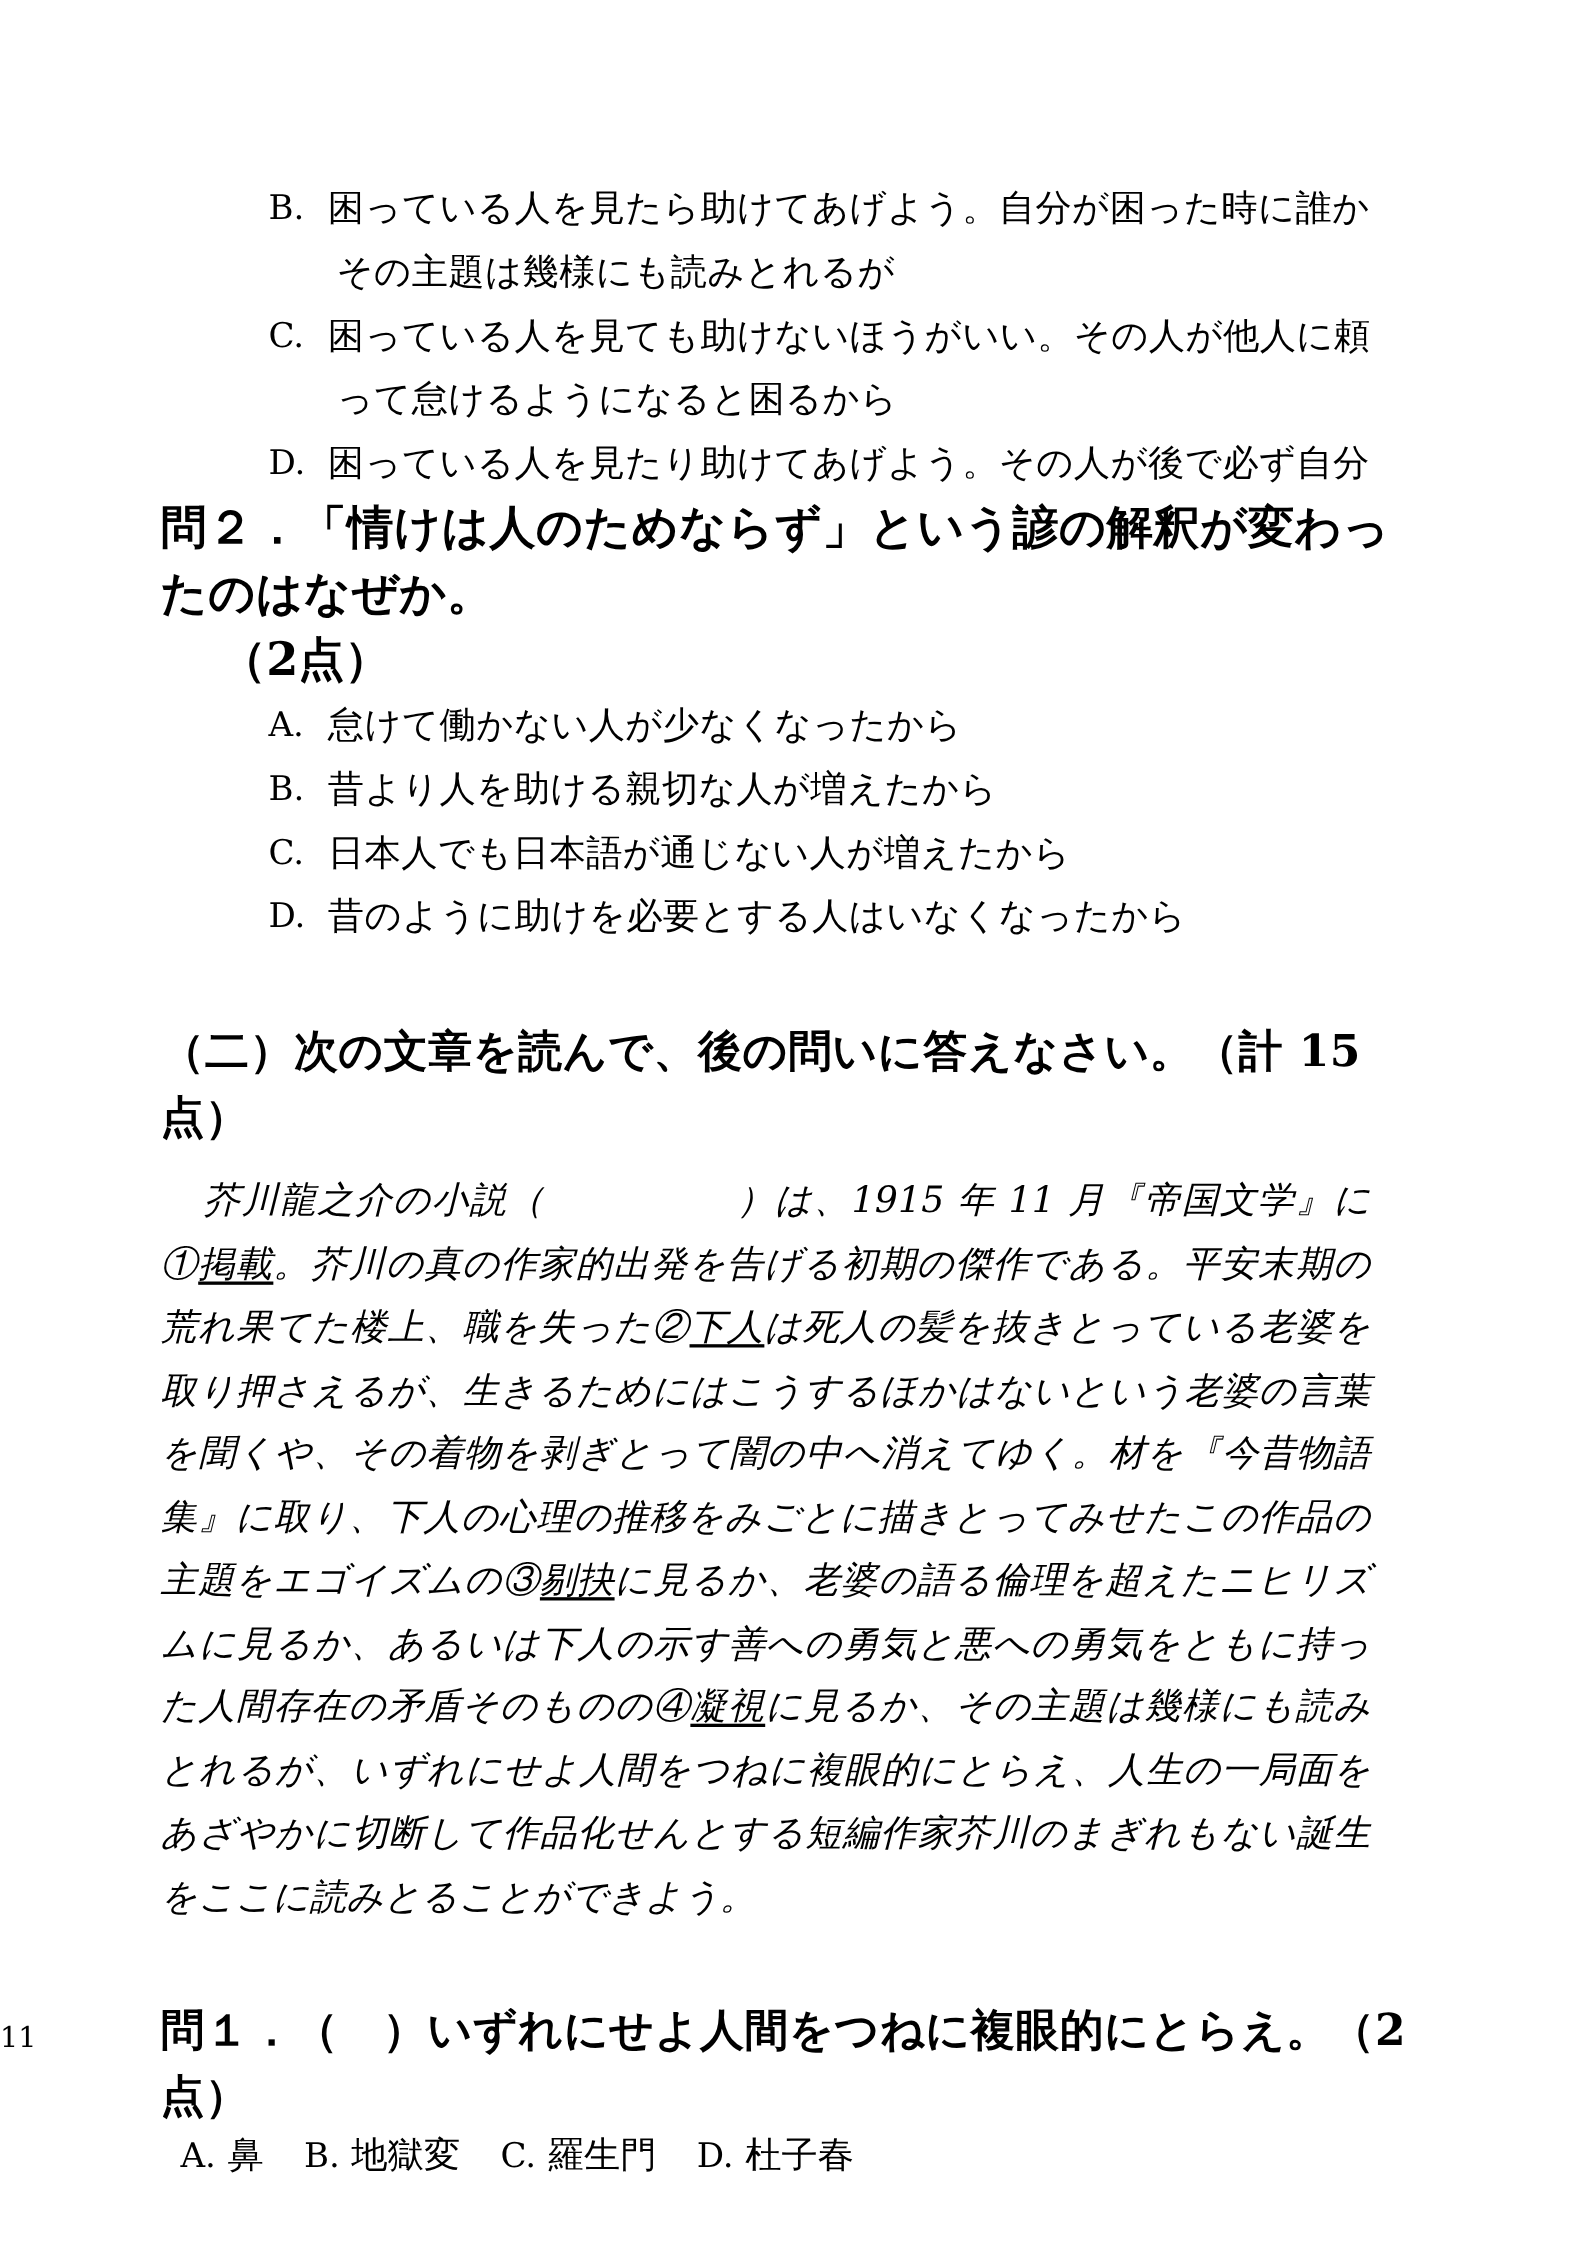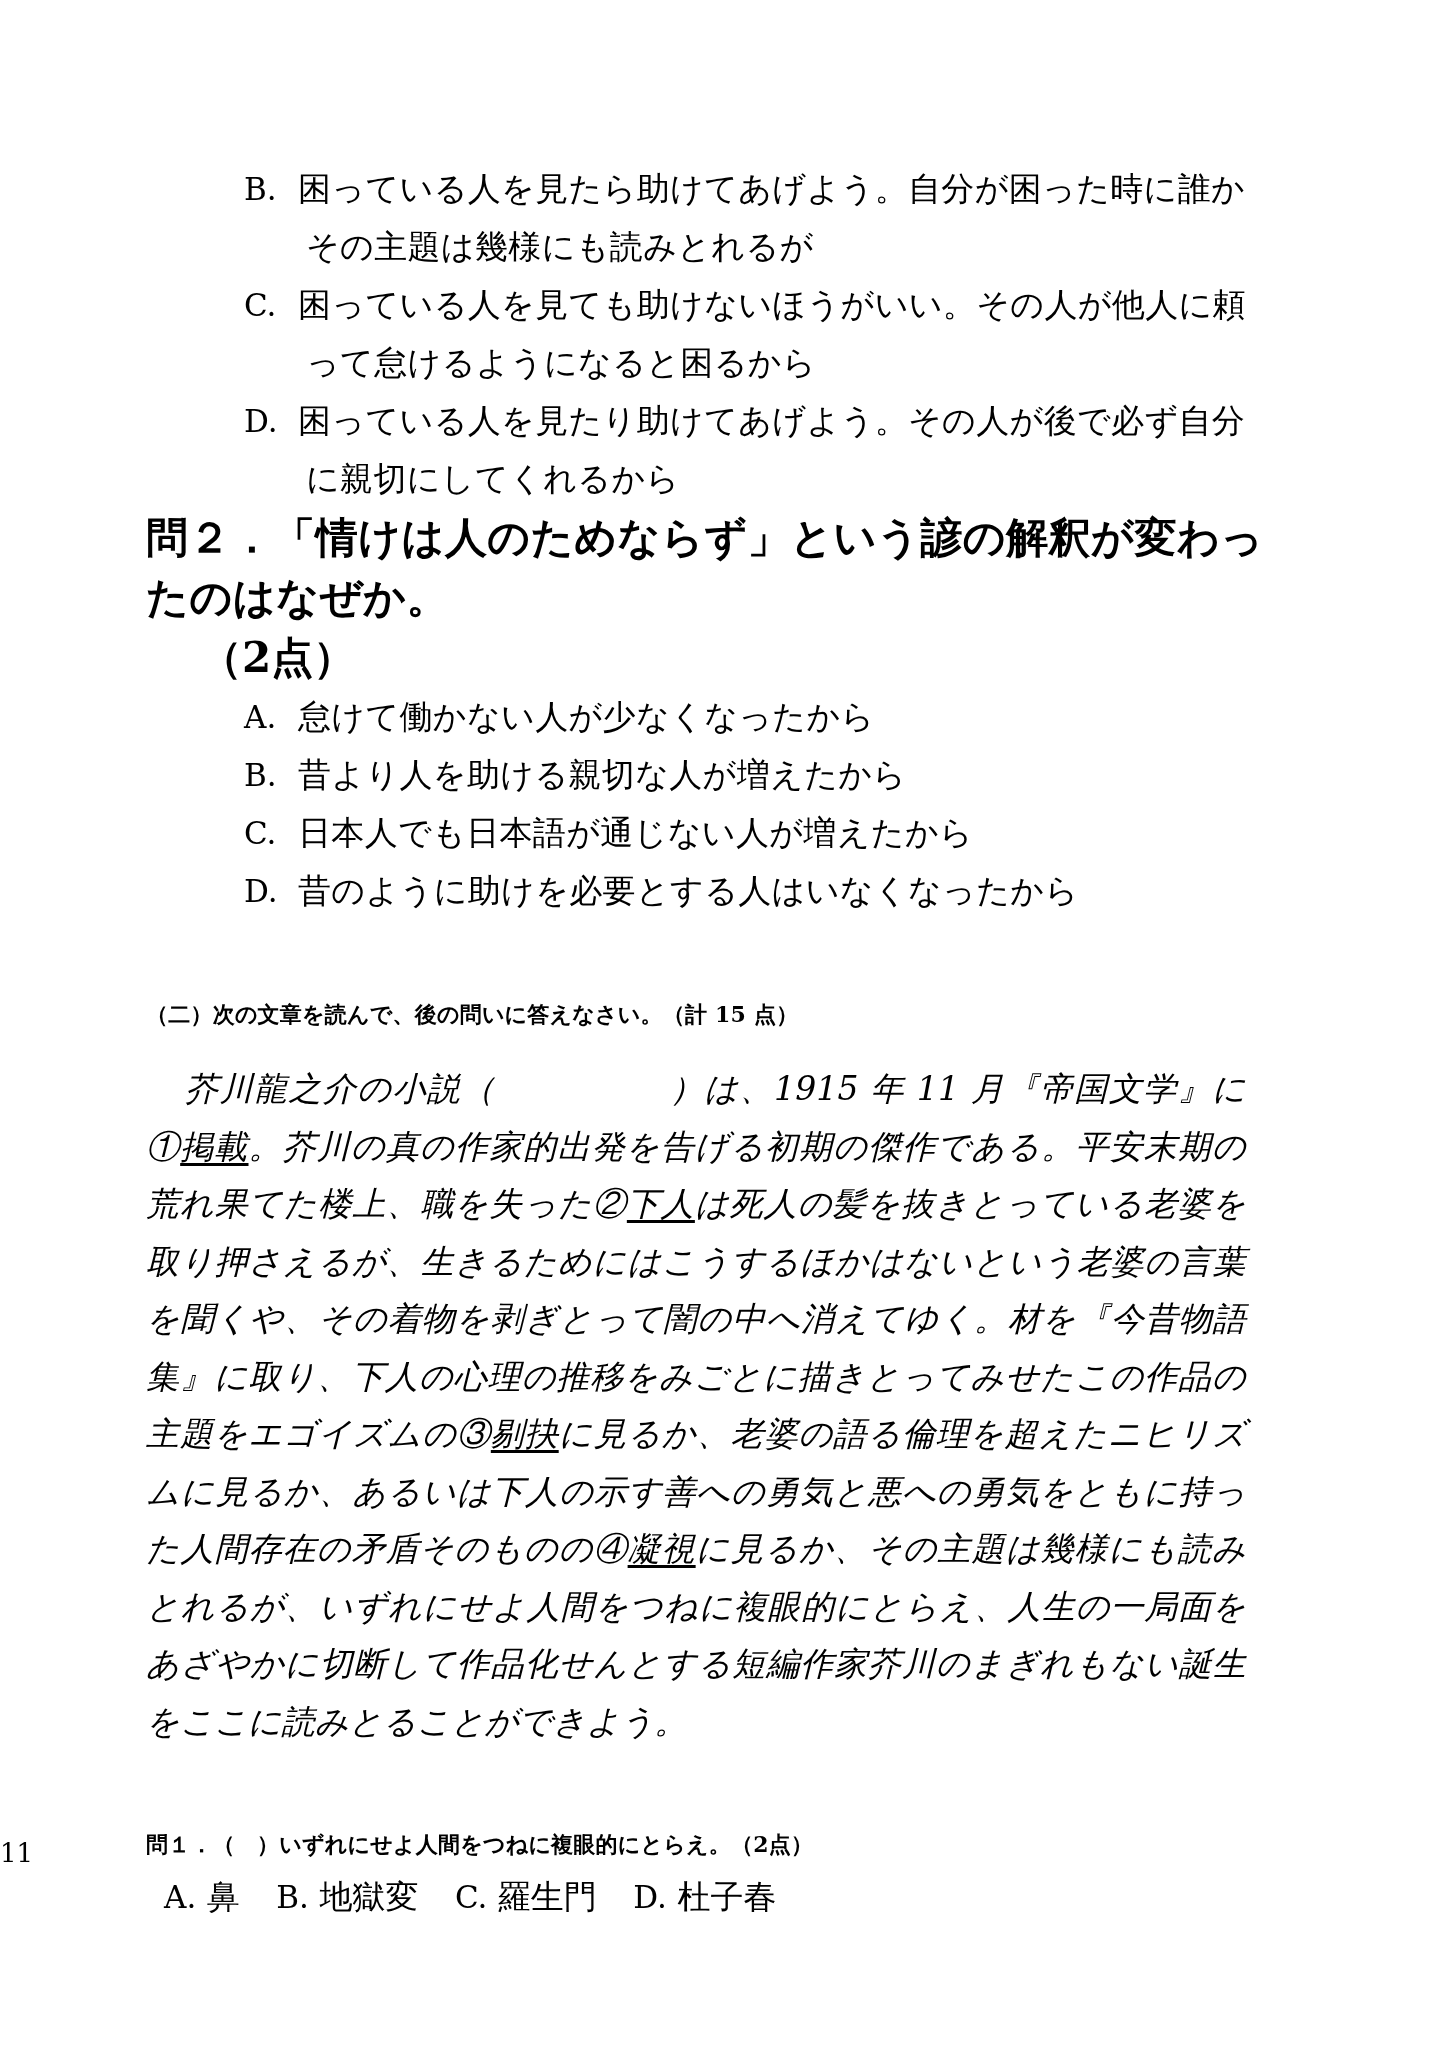--- a/index.html
+++ b/index.html
@@ -56,21 +56,21 @@
     letter-spacing: 0.01em;
     margin-left: -44px;
   }
   .q-head-cont {
     font-size: 42px;
     line-height: 60px;
     font-weight: bold;
     margin-left: 10px;
   }
   .sec-head {
-    font-size: 22px;
+    font-size: 40px;
     line-height: 60px;
     font-weight: bold;
     letter-spacing: 0.01em;
     margin-left: -44px;
   }
 
   
   .passage {
     font-size: 33px;
     line-height: 57.5px;
@@ -128,24 +128,20 @@
     </div>
     <div class="opt indent-2">
       <span class="opt-letter"></span>
       <span class="opt-text">って怠けるようになると困るから</span>
     </div>
 
     <div class="opt indent-1">
       <span class="opt-letter">D.</span>
       <span class="opt-text">困っている人を見たり助けてあげよう。その人が後で必ず自分</span>
     </div>
-    <div class="opt indent-2">
-      <span class="opt-letter"></span>
-      <span class="opt-text">に親切にしてくれるから</span>
-    </div>
 
     <div class="q-head">問２．「情けは人のためならず」という諺の解釈が変わったのはなぜか。</div>
     <div class="q-head-cont">（2点）</div>
 
     <div class="opt indent-1">
       <span class="opt-letter">A.</span>
       <span class="opt-text">怠けて働かない人が少なくなったから</span>
     </div>
     <div class="opt indent-1">
       <span class="opt-letter">B.</span>

